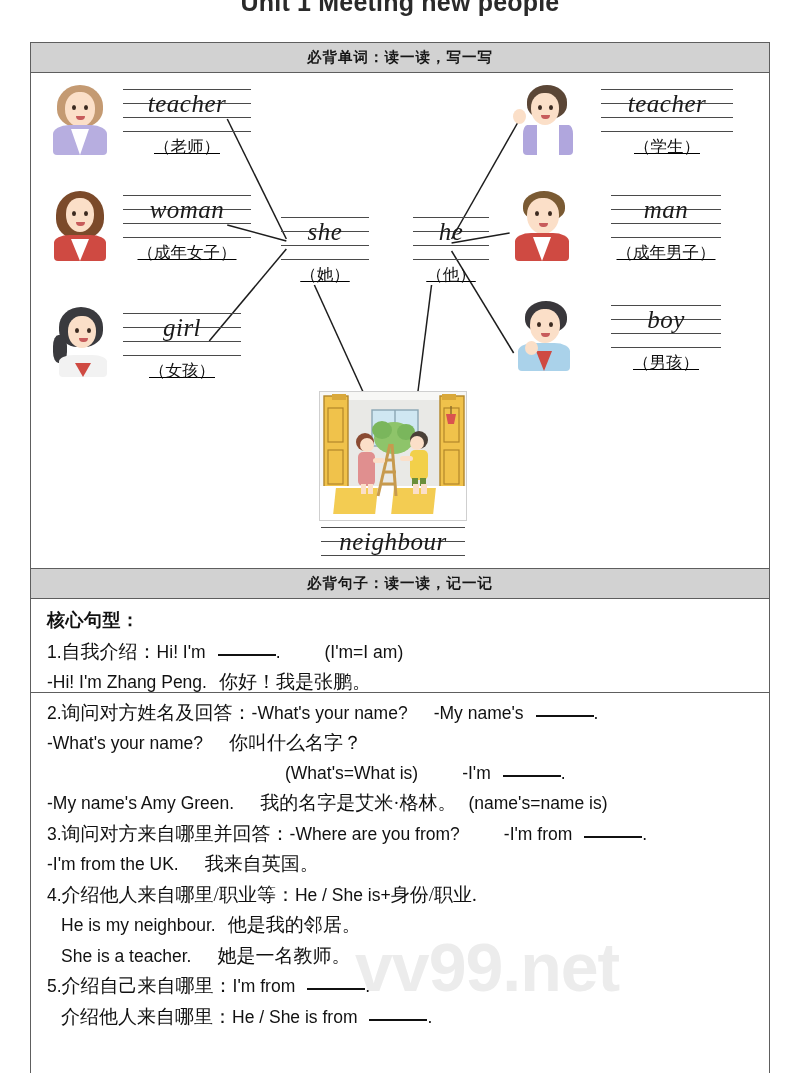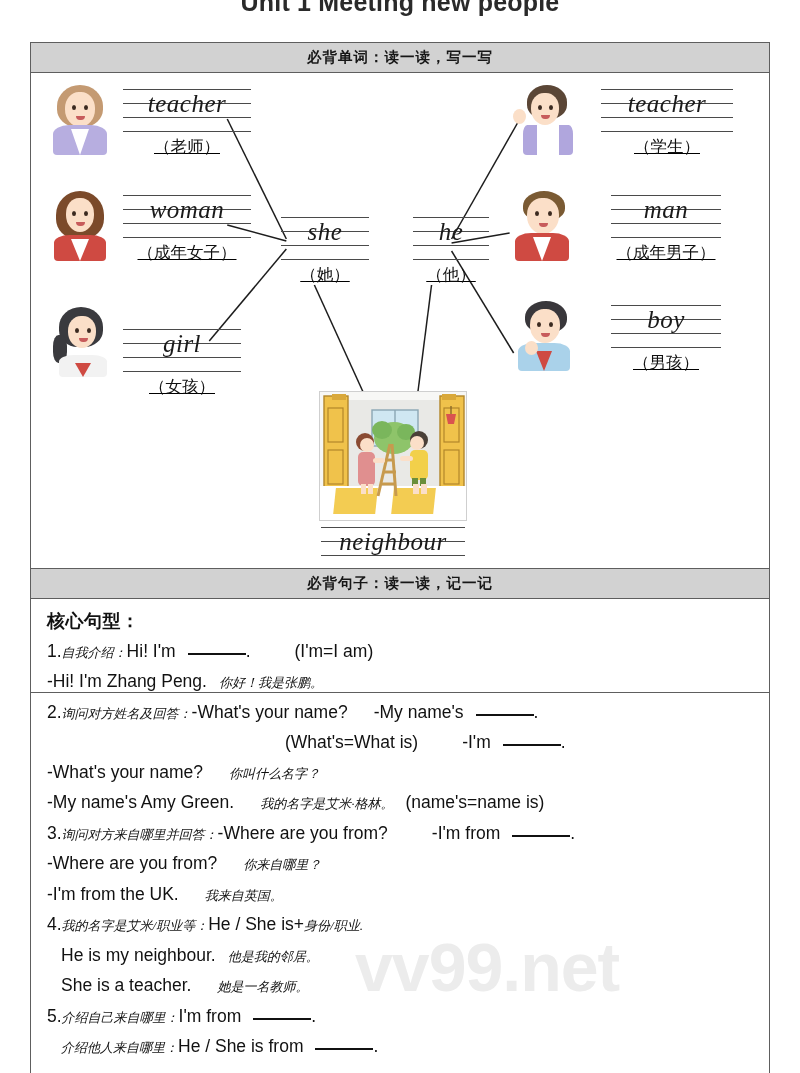--- a/index.html
+++ b/index.html
@@ -91,27 +91,27 @@
     position: absolute; z-index: 3; width: 148px; height: 130px;
     background: #f4f4f2; border: 1px solid #cfcfcf; overflow: hidden;
   }
 
   
   .sentences {
     position: relative; padding: 8px 14px 0 16px; z-index: 3;
     font-size: 17.5px; color: #111; line-height: 29.5px;
   }
   .s-head {
-    font-family: Liberation Serif, serif;
+    font-family: Liberation Mono, monospace;
     font-weight: bold; font-size: 18px; letter-spacing: .5px;
   }
   .s-row { white-space: nowrap; }
   .s-row.indent1 { padding-left: 14px; }
   .s-row.indent2 { padding-left: 238px; }
-  .zh { font-family: "Liberation Serif","DejaVu Serif",serif; font-size: 13px; font-style: italic; }
+  .zh { font-family: "Liberation Serif","DejaVu Serif",serif; font-size: 19px; }
   .blank { display:inline-block; width:58px; border-bottom:2px solid #111; vertical-align: 2px; }
   .gap { display:inline-block; width:26px; }
   .gap-s { display:inline-block; width:12px; }
   .gap-l { display:inline-block; width:44px; }
 </style>
 </head>
 <body>
 
 <div class="page">
 
@@ -194,21 +194,21 @@
           <div class="hair" style="left:8px;  top:2px;  width:44px; height:40px; background:#3a3a3e;"></div>
           <div class="hair" style="left:2px;  top:30px; width:14px; height:28px; background:#3a3a3e; border-radius:40%;"></div>
           <div class="face" style="left:17px; top:11px; width:28px; height:32px;"></div>
           <div class="eye" style="left:24px; top:23px;"></div>
           <div class="eye" style="left:36px; top:23px;"></div>
           <div class="mouth" style="left:28px; top:33px;"></div>
           <div class="body" style="left:8px;  width:48px; height:22px; background:#f2f2f2;"></div>
           <div class="collar" style="left:24px; bottom:0; width:16px; height:14px; background:#cf4a42; clip-path:polygon(50% 0,100% 0,50% 100%,0 0);"></div>
         </div>
       </div>
-      <div class="wunit" style="left:92px; top:254px; width:118px;">
+      <div class="wunit" style="left:92px; top:238px; width:118px;">
         <div class="guide">
           <i></i>
             <i></i>
             <i></i>
             <i></i>
           <b>girl</b>
         </div>
         <div class="cn">（女孩）</div>
       </div>
 
@@ -378,33 +378,32 @@
     <div class="sentences">
 
       <div class="s-head">核心句型：</div>
 
       <div class="s-row"><span>1.</span><span class="zh">自我介绍：</span><span>Hi! I'm</span><span class="gap-s"></span><span class="blank"></span>.<span class="gap-l"></span><span>(I'm=I am)</span></div>
 
       <div class="s-row"><span>-Hi! I'm Zhang Peng.</span><span class="gap-s"></span><span class="zh">你好！我是张鹏。</span></div>
 
       <div class="s-row"><span>2.</span><span class="zh">询问对方姓名及回答：</span><span>-What's your name?</span><span class="gap"></span><span>-My name's</span><span class="gap-s"></span><span class="blank"></span>.</div>
 
+      <div class="s-row"><span>-What's your name?</span><span class="gap"></span><span class="zh">你叫什么名字？</span></div>
+
       <div class="s-row indent2"><span>(What's=What is)</span><span class="gap-l"></span><span>-I'm</span><span class="gap-s"></span><span class="blank"></span>.</div>
 
-      <div class="s-row"><span>-What's your name?</span><span class="gap"></span><span class="zh">你叫什么名字？</span></div>
-
       <div class="s-row"><span>-My name's Amy Green.</span><span class="gap"></span><span class="zh">我的名字是艾米·格林。</span><span class="gap-s"></span><span>(name's=name is)</span></div>
 
       <div class="s-row"><span>3.</span><span class="zh">询问对方来自哪里并回答：</span><span>-Where are you from?</span><span class="gap-l"></span><span>-I'm from</span><span class="gap-s"></span><span class="blank"></span>.</div>
 
-      <div class="s-row"><span>-Where are you from?</span><span class="gap"></span><span class="zh">你来自哪里？</span></div>
 
       <div class="s-row"><span>-I'm from the UK.</span><span class="gap"></span><span class="zh">我来自英国。</span></div>
 
-      <div class="s-row"><span>4.</span><span class="zh">我的名字是艾米/职业等：</span><span>He / She is+</span><span class="zh">身份/职业.</span></div>
+      <div class="s-row"><span>4.</span><span class="zh">介绍他人来自哪里/职业等：</span><span>He / She is+</span><span class="zh">身份/职业.</span></div>
 
       <div class="s-row indent1"><span>He is my neighbour.</span><span class="gap-s"></span><span class="zh">他是我的邻居。</span></div>
 
       <div class="s-row indent1"><span>She is a teacher.</span><span class="gap"></span><span class="zh">她是一名教师。</span></div>
 
       <div class="s-row"><span>5.</span><span class="zh">介绍自己来自哪里：</span><span>I'm from</span><span class="gap-s"></span><span class="blank"></span>.</div>
 
       <div class="s-row indent1"><span class="zh">介绍他人来自哪里：</span><span>He / She is from</span><span class="gap-s"></span><span class="blank"></span>.</div>
 
     </div>

